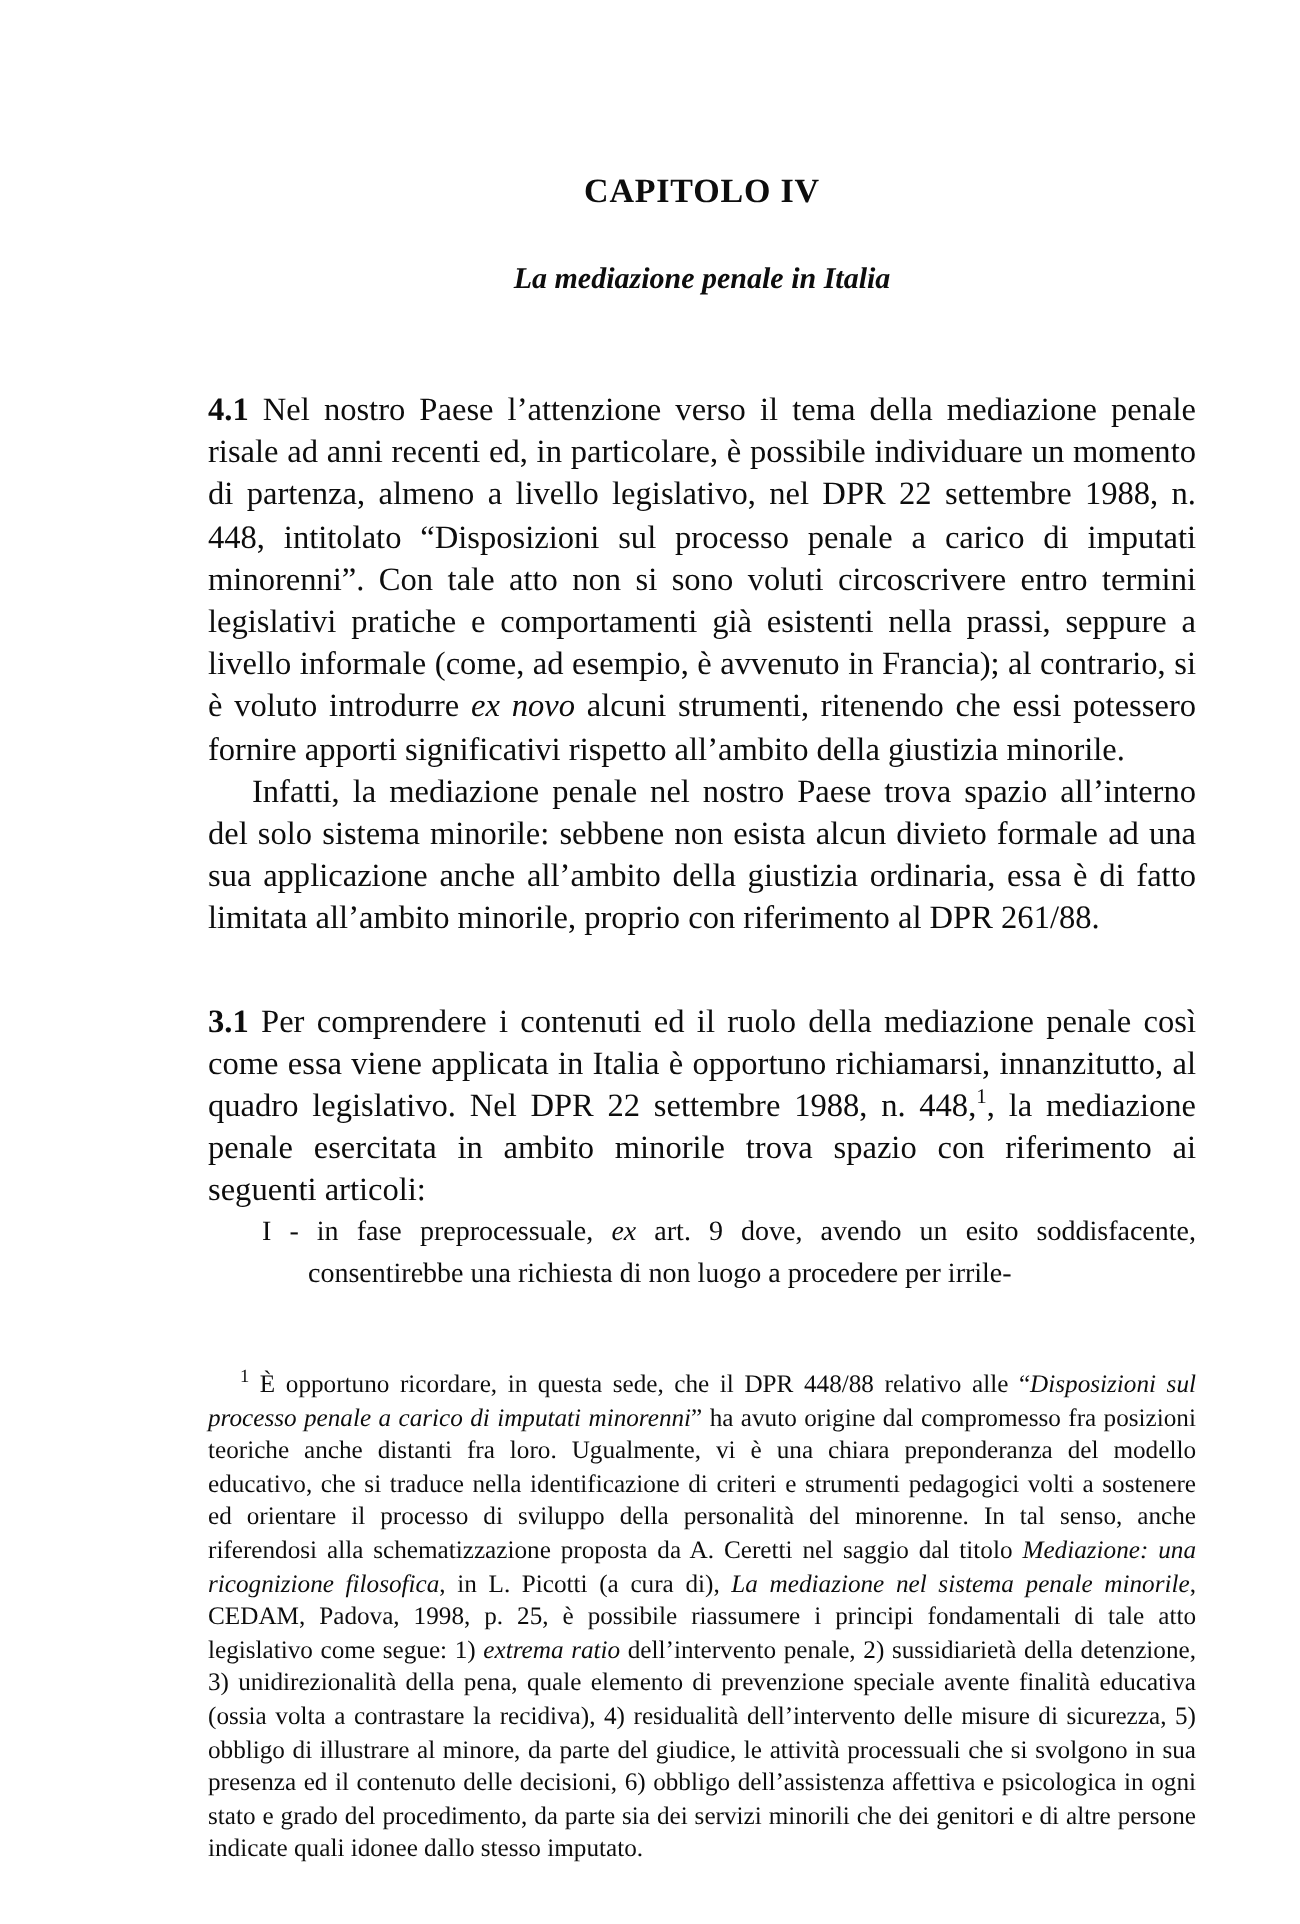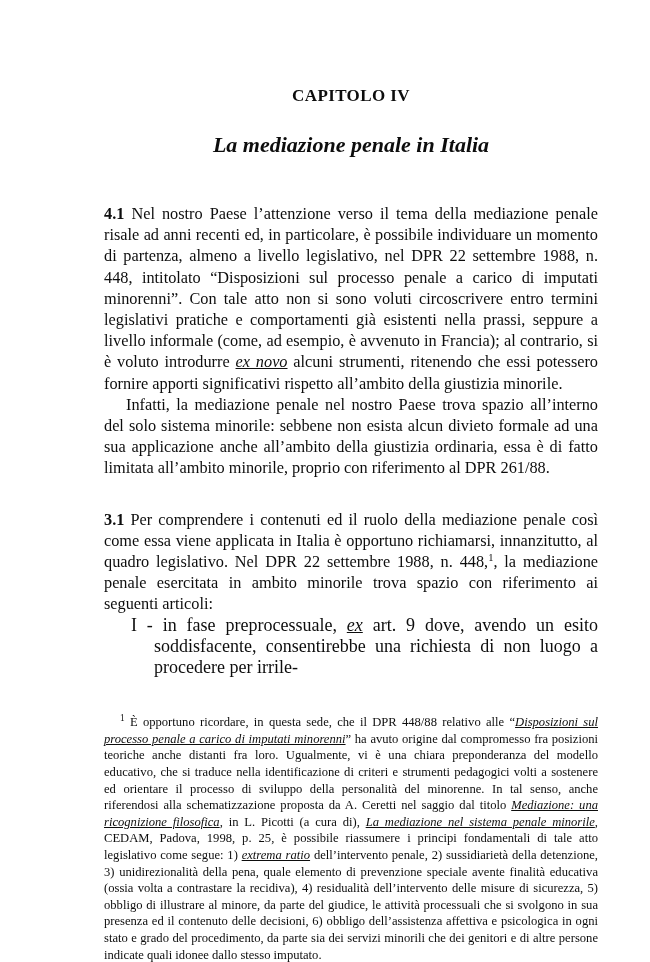--- a/index.html
+++ b/index.html
@@ -37,21 +37,21 @@
     padding-top: 86px;
     text-align: center;
     font-size: 17px;
     font-weight: bold;
     letter-spacing: 0.4px;
   }
   .chapter-subtitle {
     margin: 0;
     padding-top: 26px;
     text-align: center;
-    font-size: 22px;
+    font-size: 15px;
     font-weight: bold;
     font-style: italic;
   }
 
   
   .body-block {
     padding-top: 45px;
   }
   p.body-par {
     margin: 0;
@@ -60,39 +60,39 @@
     text-align: justify;
     text-justify: inter-word;
     hyphens: manual;
   }
   p.body-par.indented {
     text-indent: 22px;
   }
   .section-num {
     font-weight: bold;
   }
-  .it { font-style: italic; text-decoration: underline; }
+  .it { font-style: italic; }
   sup.fn-ref {
     font-size: 10.5px;
     vertical-align: super;
     line-height: 0;
   }
 
   .section-gap {
     height: 30px;
   }
 
   
   ul.article-list {
     list-style: none;
     margin: 0;
     padding: 0;
   }
   ul.article-list li {
-    font-size: 18px;
+    font-size: 14px;
     line-height: 21.2px;
     text-align: justify;
     padding-left: 50px;
     text-indent: -23px;
     margin: 0;
   }
 
   
   .footnote-block {
     padding-top: 36px;

